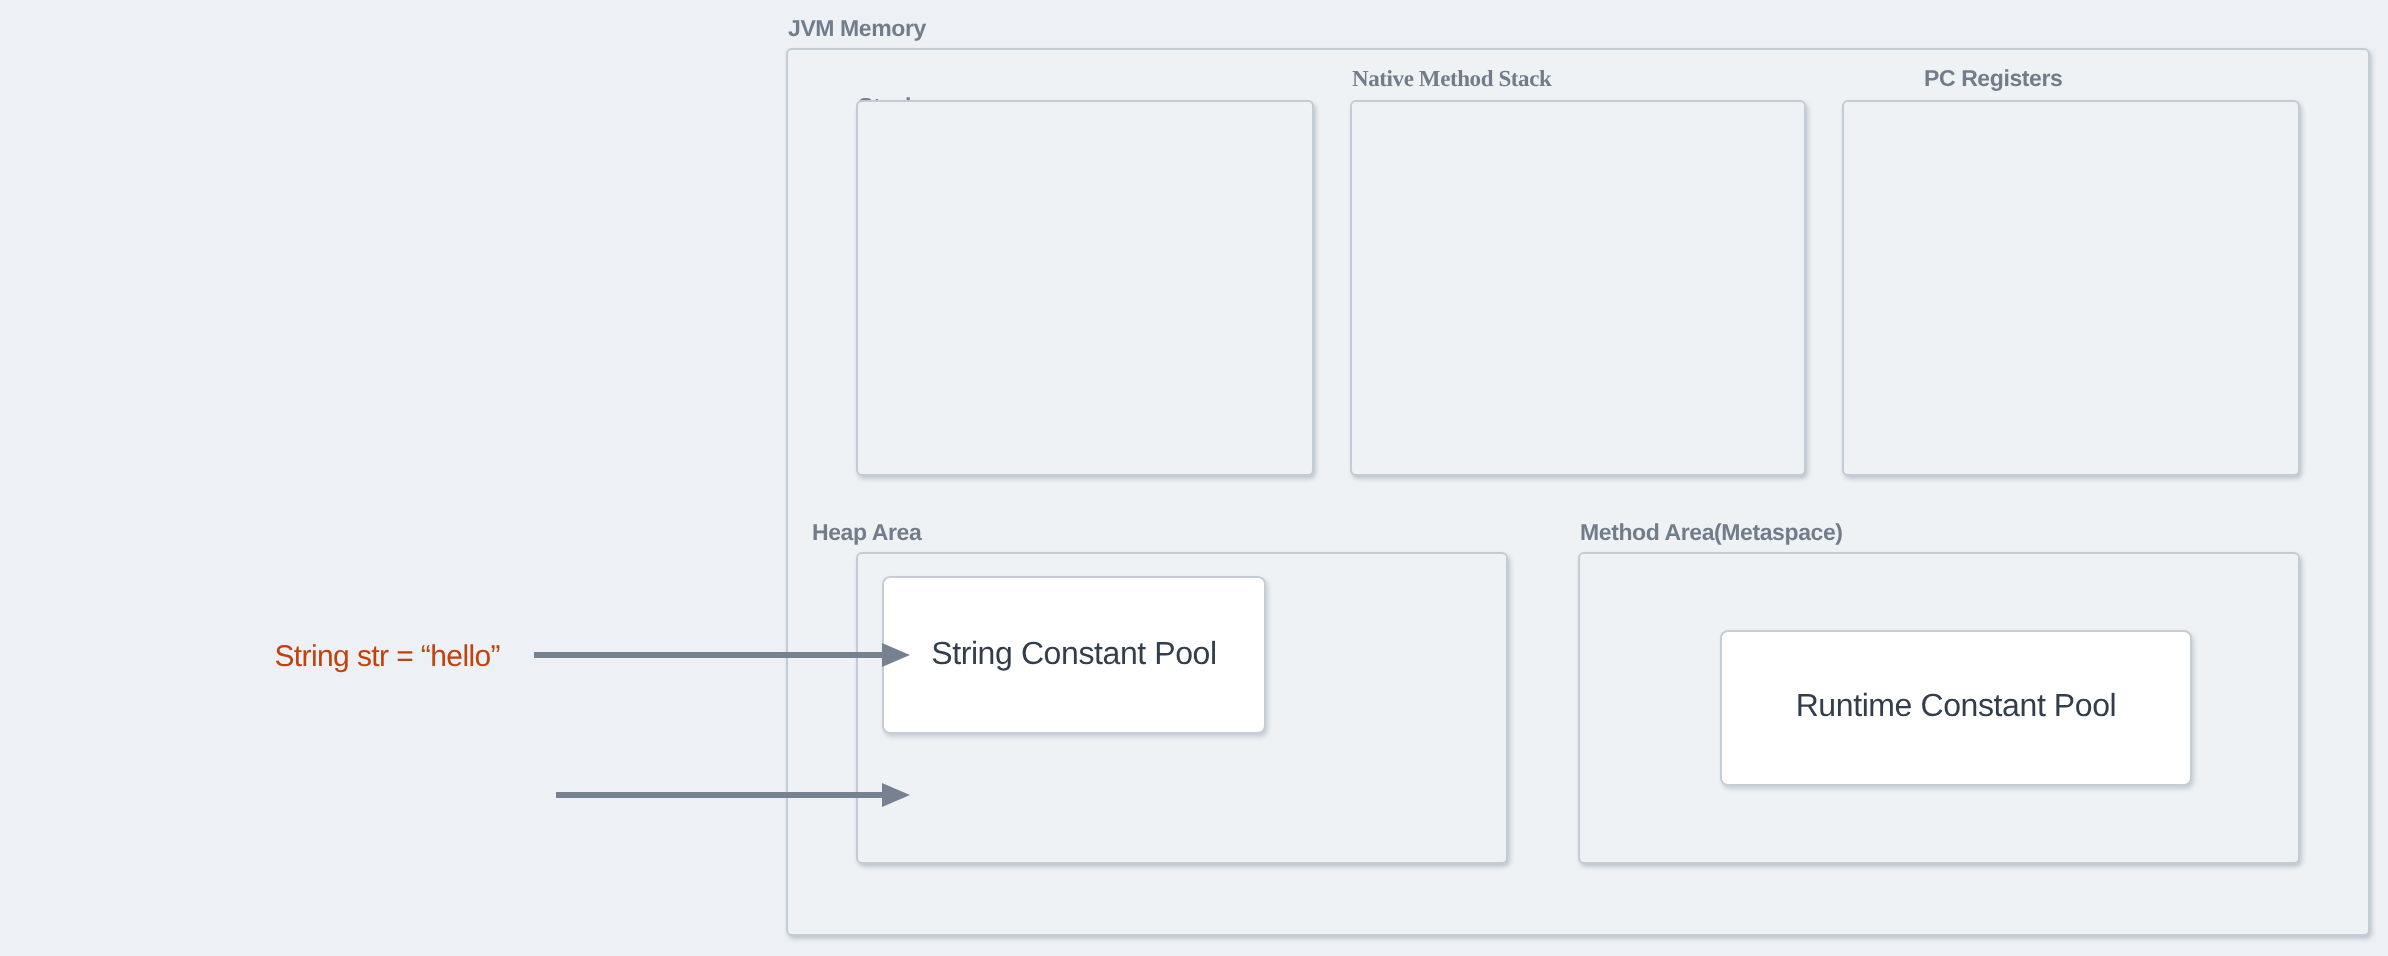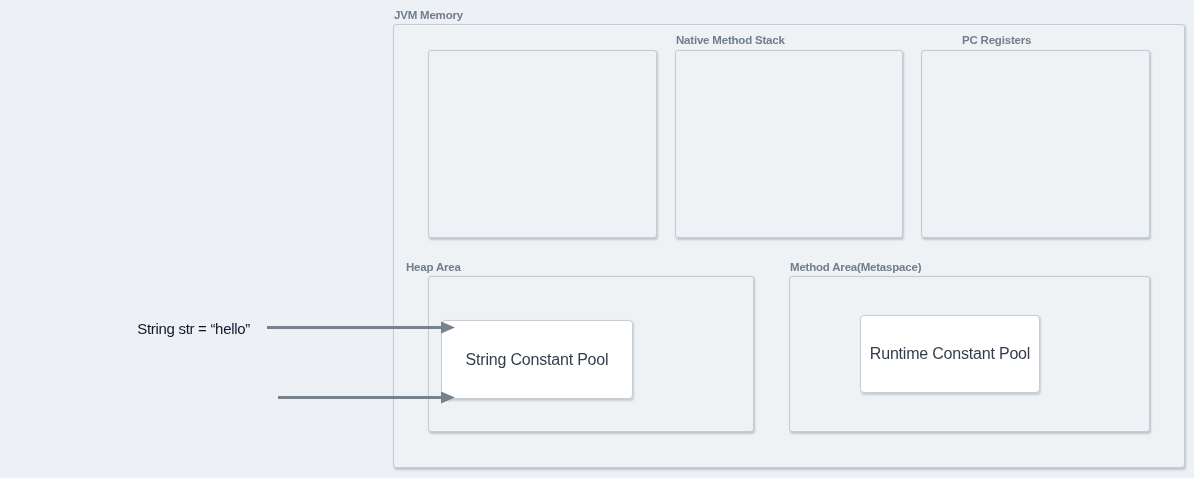--- a/index.html
+++ b/index.html
@@ -42,57 +42,57 @@
     align-items: center;
     justify-content: center;
     font-size: 16px;
     letter-spacing: -0.2px;
     color: #333e4c;
   }
   .code-text {
     position: absolute;
     font-size: 15px;
     letter-spacing: -0.3px;
-    color: #0f172a;
+    color: #c2410c;
     white-space: nowrap;
     text-align: right;
   }
   .arrow-svg {
     position: absolute;
     overflow: visible;
   }
 </style>
 </head>
 <body>
 
 <div id="canvas">
 
   <div class="region-label" style="left:394px; top:9px;">JVM Memory</div>
   <div class="region-box" style="left:393px; top:24px; width:792px; height:444px;"></div>
 
   <div class="region-label" style="left:429px; top:48px;">Stack</div>
   <div class="region-box" style="left:428px; top:50px; width:229px; height:188px;"></div>
 
-  <div class="region-label" style="left:676px; top:34px;">Native Method Stack</div>
+  <div class="region-label" style="left:676px; top:34px;font-family:Liberation Serif, serif;">Native Method Stack</div>
   <div class="region-box" style="left:675px; top:50px; width:228px; height:188px;"></div>
 
   <div class="region-label" style="left:922px; top:34px;margin-left:40px;">PC Registers</div>
   <div class="region-box" style="left:921px; top:50px; width:229px; height:188px;"></div>
 
   <div class="region-label" style="left:406px; top:261px;">Heap Area</div>
   <div class="region-box" style="left:428px; top:276px; width:326px; height:156px;"></div>
 
-  <div class="pool-box" style="left:441px; top:288px; width:192px; height:79px;margin-top:32px;">
+  <div class="pool-box" style="left:441px; top:288px; width:192px; height:79px;">
     <span>String Constant Pool</span>
   </div>
 
   <div class="region-label" style="left:790px; top:261px;">Method Area(Metaspace)</div>
   <div class="region-box" style="left:789px; top:276px; width:361px; height:156px;"></div>
 
-  <div class="pool-box" style="left:860px; top:315px; width:180px; height:78px;text-align:center;">
+  <div class="pool-box" style="left:860px; top:315px; width:236px; height:78px;text-align:center;">
     <span>Runtime Constant Pool</span>
   </div>
 
   <div class="code-text" style="right:944px; top:320px;">String str = “hello”</div>
 
 
   <svg class="arrow-svg" style="left:266px; top:319px;" width="190" height="17">
     <line x1="1" y1="8.5" x2="176" y2="8.5" stroke="#76828f" stroke-width="3"></line>
     <polygon points="175,2.5 189,8.5 175,14.5" fill="#76828f"></polygon>
   </svg>

